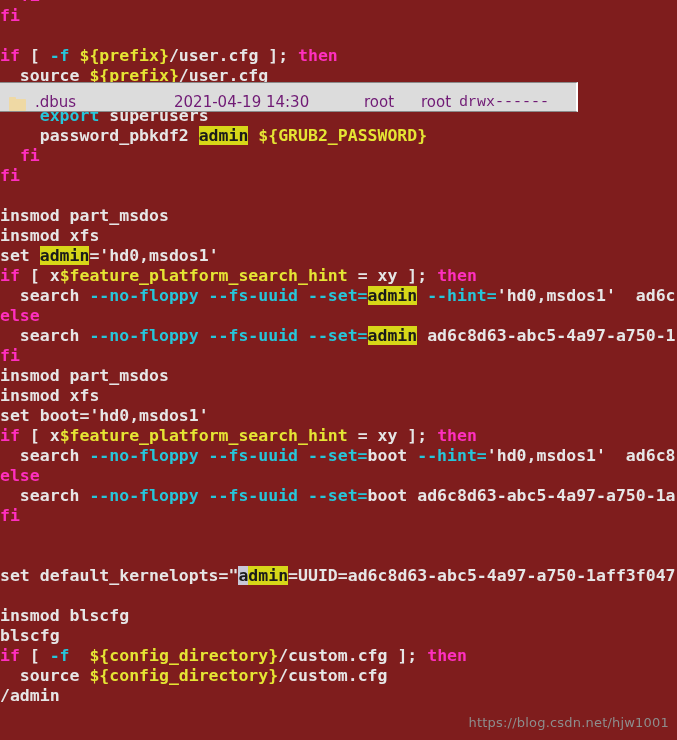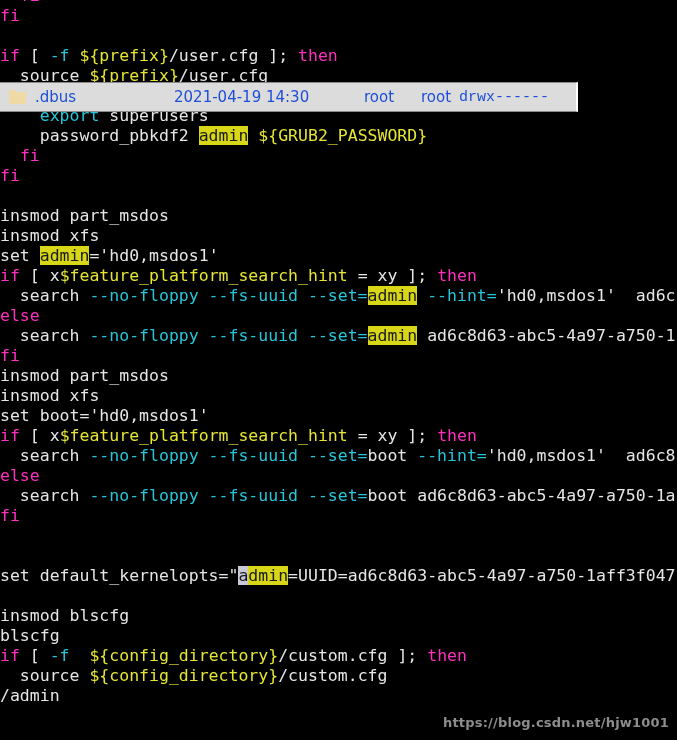--- a/index.html
+++ b/index.html
@@ -16,22 +16,23 @@
     font-family: "DejaVu Sans Mono", "Liberation Mono", monospace;
   }
 
   
   #terminal {
     position: absolute;
     left: 0;
     top: 0;
     width: 677px;
     height: 740px;
-    background: #000000;
+    background: #7f1d1d;
     overflow: hidden;
+    font-weight: bold;
   }
 
   #code {
     position: absolute;
     left: 0;
     top: -14px;          
     width: 677px;
     font-size: 16.5px;
     line-height: 20px;
     white-space: pre;
@@ -62,24 +63,24 @@
     left: 0;
     top: 82px;
     width: 578px;
     height: 30px;
     background: #dcdcdc;
     border-top: 1px solid #8a8a8a;
     border-bottom: 1px solid #8a8a8a;
     border-right: 2px solid #ffffff;
     box-sizing: border-box;
     display: flex;
-    align-items: center;
+    align-items: flex-end;
     font-family: "DejaVu Sans", "Liberation Sans", sans-serif;
     font-size: 15px;
-    color: #1d4ed8;
+    color: #701a75;
   }
   #file-overlay .folder-icon {
     width: 17px;
     height: 14px;
     margin-left: 9px;
     margin-right: 9px;
     flex: 0 0 auto;
     position: relative;
   }
   #file-overlay .folder-icon .tab {
@@ -104,21 +105,20 @@
 
   
   #watermark {
     position: absolute;
     right: 8px;
     bottom: 10px;
     font-family: "DejaVu Sans", "Liberation Sans", sans-serif;
     font-size: 13px;
     color: #8d8d8d;
     letter-spacing: 0.2px;
-    font-weight: bold;
   }
 </style>
 </head>
 <body>
 
 <div id="terminal">
   <div id="code"><div class="ln"><span class="t-plain">  </span><span class="t-kw">fi</span></div><div class="ln"><span class="t-kw">fi</span></div><div class="ln"><span class="t-plain"></span></div><div class="ln"><span class="t-kw">if</span><span class="t-plain"> [ </span><span class="t-flag">-f</span><span class="t-plain"> </span><span class="t-var">${prefix}</span><span class="t-plain">/user.cfg ]; </span><span class="t-kw">then</span></div><div class="ln"><span class="t-plain">  source </span><span class="t-var">${prefix}</span><span class="t-plain">/user.cfg</span></div><div class="ln"><span class="t-plain">    set superusers="</span><span class="t-hl">admin</span><span class="t-plain">"</span></div><div class="ln"><span class="t-plain">    </span><span class="t-func">export</span><span class="t-plain"> superusers</span></div><div class="ln"><span class="t-plain">    password_pbkdf2 </span><span class="t-hl">admin</span><span class="t-plain"> </span><span class="t-var">${GRUB2_PASSWORD}</span></div><div class="ln"><span class="t-plain">  </span><span class="t-kw">fi</span></div><div class="ln"><span class="t-kw">fi</span></div><div class="ln"><span class="t-plain"></span></div><div class="ln"><span class="t-plain">insmod part_msdos</span></div><div class="ln"><span class="t-plain">insmod xfs</span></div><div class="ln"><span class="t-plain">set </span><span class="t-hl">admin</span><span class="t-plain">='hd0,msdos1'</span></div><div class="ln"><span class="t-kw">if</span><span class="t-plain"> [ x</span><span class="t-var">$feature_platform_search_hint</span><span class="t-plain"> = xy ]; </span><span class="t-kw">then</span></div><div class="ln"><span class="t-plain">  search </span><span class="t-flag">--no-floppy --fs-uuid --set=</span><span class="t-hl">admin</span><span class="t-plain"> </span><span class="t-flag">--hint=</span><span class="t-plain">'hd0,msdos1'  ad6c</span></div><div class="ln"><span class="t-kw">else</span></div><div class="ln"><span class="t-plain">  search </span><span class="t-flag">--no-floppy --fs-uuid --set=</span><span class="t-hl">admin</span><span class="t-plain"> ad6c8d63-abc5-4a97-a750-1</span></div><div class="ln"><span class="t-kw">fi</span></div><div class="ln"><span class="t-plain">insmod part_msdos</span></div><div class="ln"><span class="t-plain">insmod xfs</span></div><div class="ln"><span class="t-plain">set boot='hd0,msdos1'</span></div><div class="ln"><span class="t-kw">if</span><span class="t-plain"> [ x</span><span class="t-var">$feature_platform_search_hint</span><span class="t-plain"> = xy ]; </span><span class="t-kw">then</span></div><div class="ln"><span class="t-plain">  search </span><span class="t-flag">--no-floppy --fs-uuid --set=</span><span class="t-plain">boot </span><span class="t-flag">--hint=</span><span class="t-plain">'hd0,msdos1'  ad6c8</span></div><div class="ln"><span class="t-kw">else</span></div><div class="ln"><span class="t-plain">  search </span><span class="t-flag">--no-floppy --fs-uuid --set=</span><span class="t-plain">boot ad6c8d63-abc5-4a97-a750-1a</span></div><div class="ln"><span class="t-kw">fi</span></div><div class="ln"><span class="t-plain"></span></div><div class="ln"><span class="t-plain"></span></div><div class="ln"><span class="t-plain">set default_kernelopts="</span><span class="t-cursor">a</span><span class="t-hl">dmin</span><span class="t-plain">=UUID=ad6c8d63-abc5-4a97-a750-1aff3f047</span></div><div class="ln"><span class="t-plain"></span></div><div class="ln"><span class="t-plain">insmod blscfg</span></div><div class="ln"><span class="t-plain">blscfg</span></div><div class="ln"><span class="t-kw">if</span><span class="t-plain"> [ </span><span class="t-flag">-f</span><span class="t-plain">  </span><span class="t-var">${config_directory}</span><span class="t-plain">/custom.cfg ]; </span><span class="t-kw">then</span></div><div class="ln"><span class="t-plain">  source </span><span class="t-var">${config_directory}</span><span class="t-plain">/custom.cfg</span></div><div class="ln"><span class="t-plain">/admin</span></div></div>
 </div>
 
 <div id="file-overlay">

